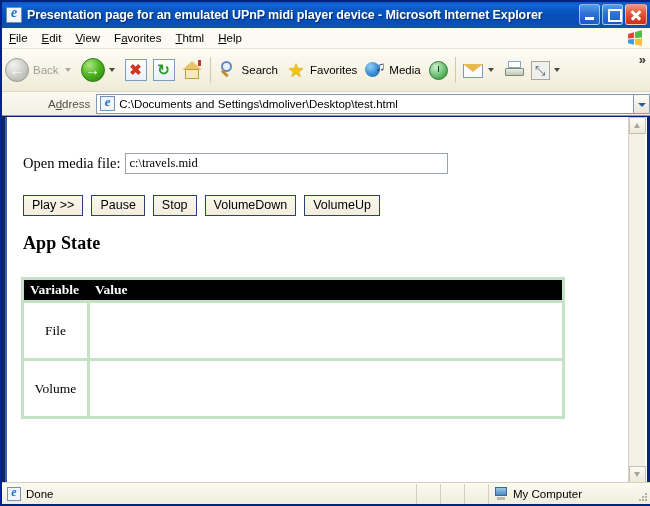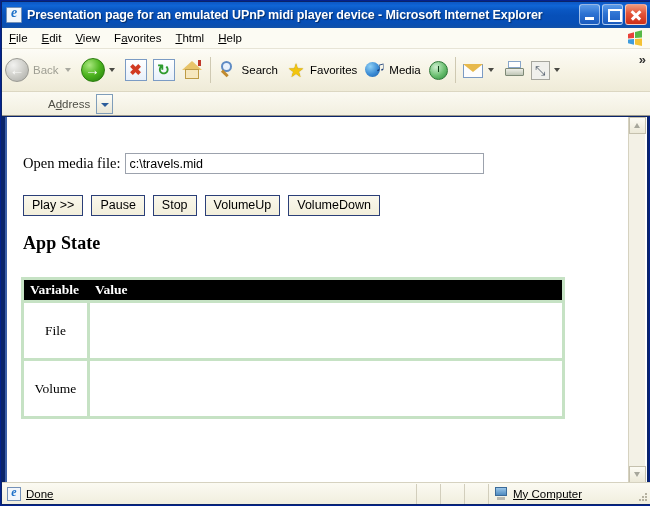--- a/index.html
+++ b/index.html
@@ -460,24 +460,24 @@
     display: flex;
     align-items: center;
   }
   .form-label {
     font-size: 14.5px;
     color: #000;
     margin-right: 5px;
     white-space: nowrap;
   }
   .file-input {
-    width: 359px; height: 21px;
+    width: 323px; height: 21px;
     background: #FFFFFF;
     border: 1px solid #9CA2AD;
-    font-family: Liberation Sans, sans-serif;
+    font-family: Liberation Serif, serif;
     font-size: 12.5px;
     color: #000;
     padding: 0 3px;
     line-height: 19px;
     outline: none;
   }
 
   
   .btn-row {
     position: absolute;
@@ -569,21 +569,20 @@
 
   
   .statusbar {
     position: absolute;
     left: 1px; bottom: 1px;
     width: 648px; height: 22px;
     background: linear-gradient(to bottom, #FBFAF2 0%, #F1EEDE 100%);
     border-top: 1px solid #D6D2C0;
     display: flex;
     align-items: center;
-    text-decoration: underline;
   }
   .sb-pane {
     height: 20px;
     display: flex;
     align-items: center;
     border-right: 1px solid #D2CEBC;
     padding: 0 5px;
   }
   .sb-main { flex: 0 0 415px; }
   .sb-tiny { flex: 0 0 24px; }
@@ -752,37 +751,41 @@
     <div class="tb-btn">
       <div class="edit-icon"></div>
       <span class="tb-arrow"></span>
     </div>
 
     <div class="tb-chevron">»</div>
   </div>
 
   <div class="addrbar">
     <span class="addr-label">A<u>d</u>dress</span>
+    <div class="addr-field">
+      <div class="addr-ie-icon"></div>
+      <span class="addr-url">C:\Documents and Settings\dmoliver\Desktop\test.html</span>
+    </div>
     <div class="addr-drop"></div>
   </div>
 
   <div class="viewport">
     <div class="page">
 
       <div class="form-row">
         <span class="form-label">Open media file:</span>
         <input class="file-input" type="text" value="c:\travels.mid" style="">
       </div>
 
       <div class="btn-row">
         <button class="pbtn">Play &gt;&gt;</button>
         <button class="pbtn">Pause</button>
         <button class="pbtn">Stop</button>
+        <button class="pbtn">VolumeDown</button>
         <button class="pbtn">VolumeUp</button>
-        <button class="pbtn">VolumeDown</button>
       </div>
 
       <div class="app-state-h">App State</div>
 
       <table class="state-table">
         <thead>
           <tr>
             <th class="col-var">Variable</th>
             <th class="col-val">Value</th>
           </tr>

